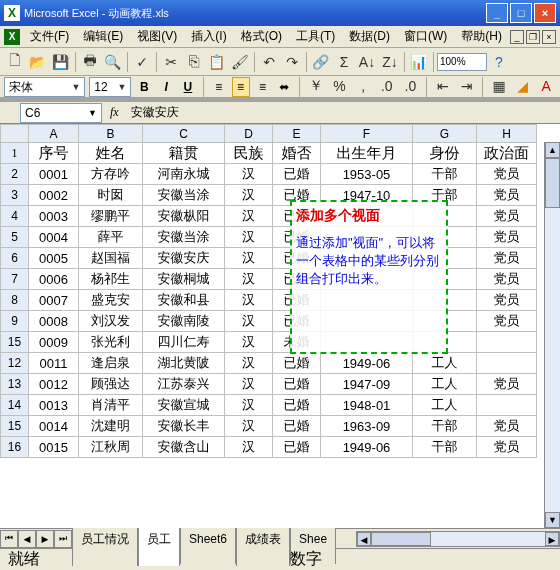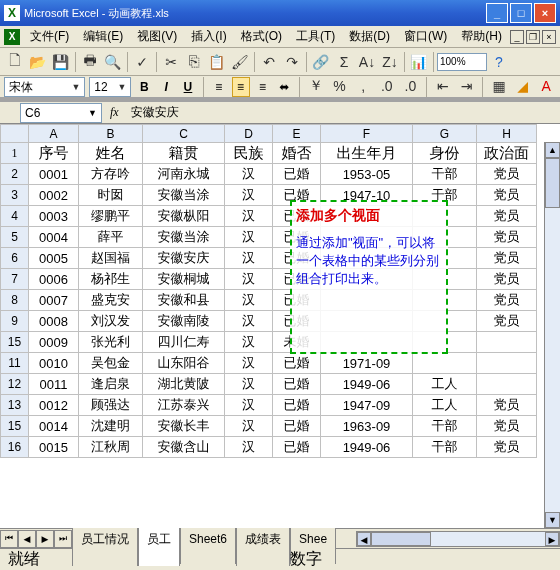--- a/index.html
+++ b/index.html
@@ -294,51 +294,51 @@
           <td>0009</td>
           <td>张光利</td>
           <td>四川仁寿</td>
           <td>汉</td>
           <td>未婚</td>
           <td></td>
           <td></td>
           <td></td>
         </tr>
         <tr>
-          <td class="rowhdr">11</td>
-          <td>0010</td>
-          <td>吴包金</td>
-          <td>山东阳谷</td>
-          <td>汉</td>
-          <td>已婚</td>
-          <td>1971-09</td>
-          <td></td>
-          <td></td>
-        </tr>
-        <tr>
           <td class="rowhdr">12</td>
           <td>0011</td>
           <td>逢启泉</td>
           <td>湖北黄陂</td>
           <td>汉</td>
           <td>已婚</td>
           <td>1949-06</td>
           <td>工人</td>
           <td></td>
         </tr>
         <tr>
           <td class="rowhdr">13</td>
           <td>0012</td>
           <td>顾强达</td>
           <td>江苏泰兴</td>
           <td>汉</td>
           <td>已婚</td>
           <td>1947-09</td>
           <td>工人</td>
           <td>党员</td>
+        </tr>
+        <tr>
+          <td class="rowhdr">14</td>
+          <td>0013</td>
+          <td>肖清平</td>
+          <td>安徽宣城</td>
+          <td>汉</td>
+          <td>已婚</td>
+          <td>1948-01</td>
+          <td>工人</td>
+          <td></td>
         </tr>
         <tr>
           <td class="rowhdr">15</td>
           <td>0014</td>
           <td>沈建明</td>
           <td>安徽长丰</td>
           <td>汉</td>
           <td>已婚</td>
           <td>1963-09</td>
           <td>干部</td>

